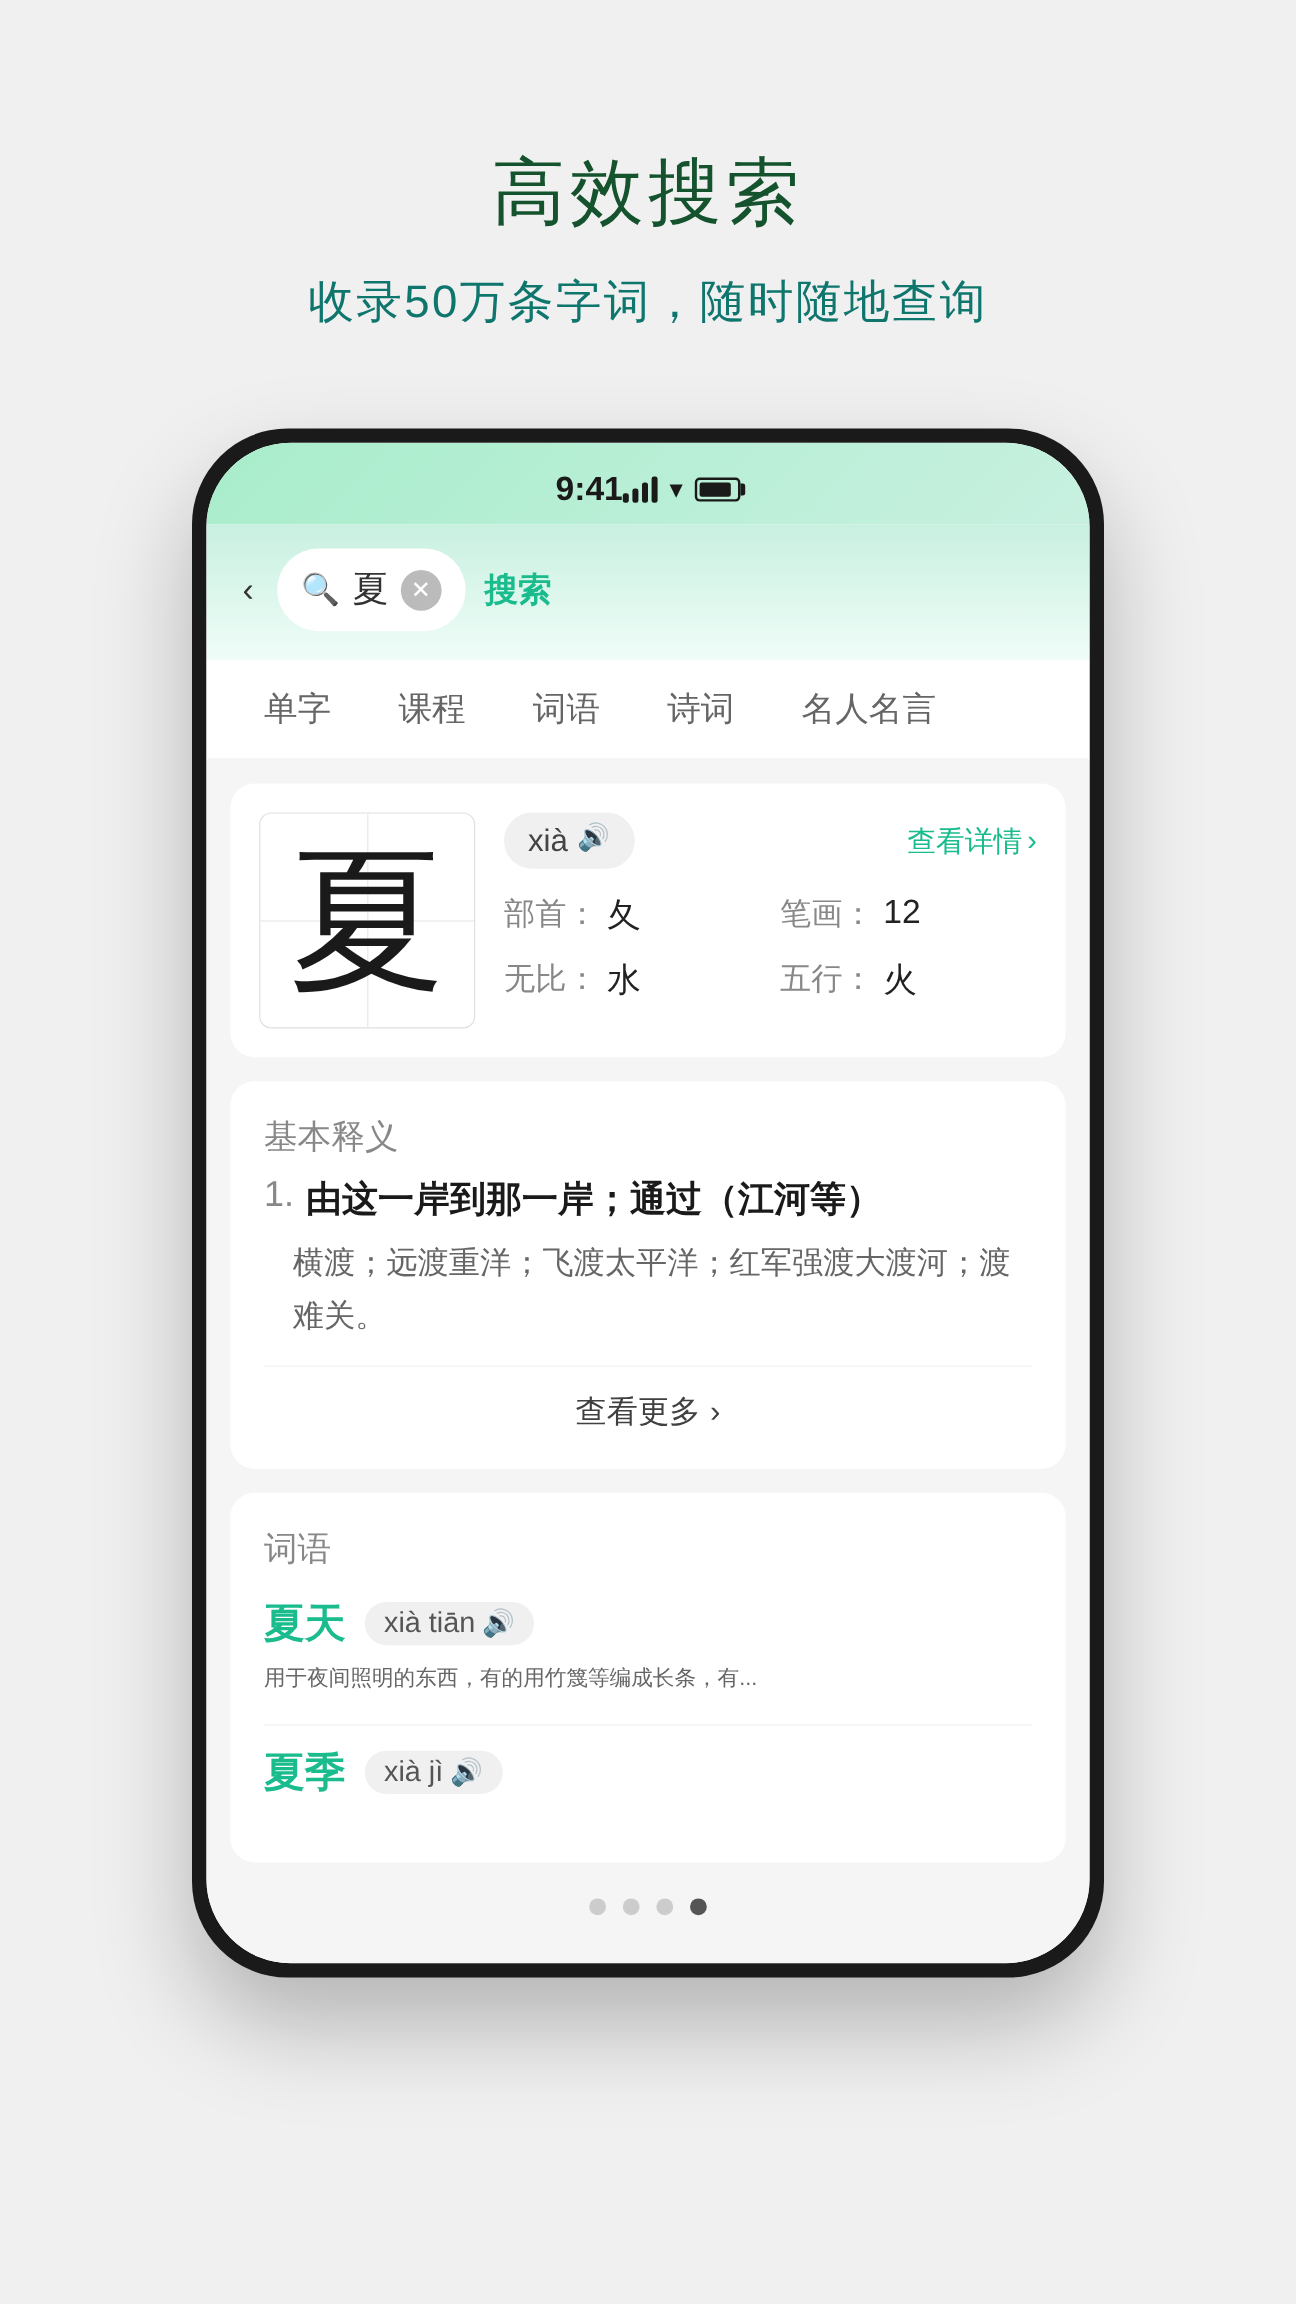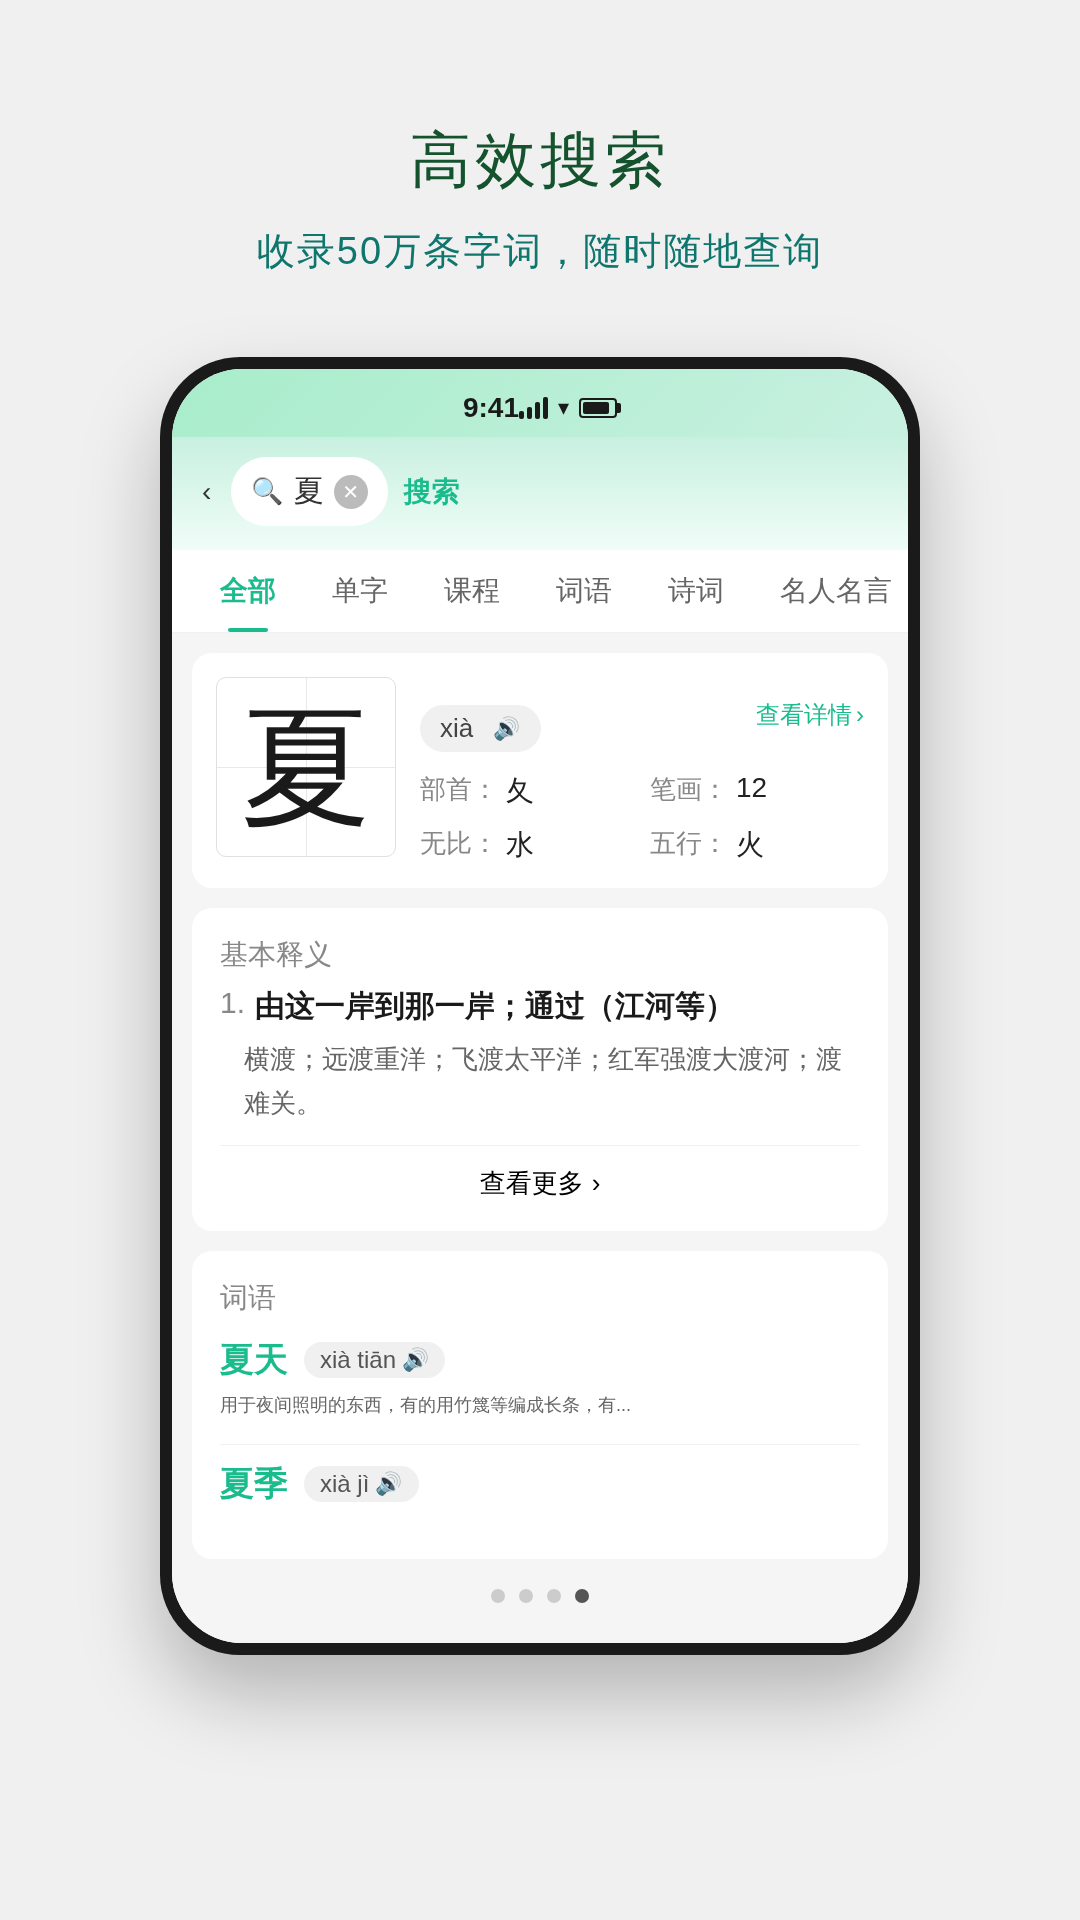--- a/index.html
+++ b/index.html
@@ -283,23 +283,21 @@
       margin-bottom: 20px;
     }
 
     .char-pinyin {
       background: #f0f0f0;
       border-radius: 30px;
       padding: 8px 20px;
       font-size: 26px;
       color: #444;
       display: flex;
-      align-items: center;
-      gap: 20px;
-      margin-top: 28px;
+      gap: 8px;
     }
 
     .sound-icon {
       color: #1abc8e;
       font-size: 22px;
     }
 
     .detail-link {
       color: #1abc8e;
       font-size: 24px;
@@ -369,21 +367,21 @@
       color: #666;
       line-height: 1.7;
       padding-left: 24px;
     }
 
     .see-more {
       display: flex;
       align-items: center;
       justify-content: center;
       padding: 20px;
-      color: #000000;
+      color: #404040;
       font-size: 26px;
       gap: 8px;
       cursor: pointer;
       border-top: 1px solid #f0f0f0;
       margin-top: 10px;
     }
 
     
     .vocab-section {
       background: #ffffff;
@@ -496,21 +494,20 @@
         <div class="search-bar">
           <span class="search-icon-inner">🔍</span>
           <span class="search-input-text">夏</span>
           <div class="clear-btn">✕</div>
         </div>
         <span class="search-btn">搜索</span>
       </div>
     </div>
 
     <div class="tabs-container">
-      <div class="tab-item active">全部</div>
       <div class="tab-item">单字</div>
       <div class="tab-item">课程</div>
       <div class="tab-item">词语</div>
       <div class="tab-item">诗词</div>
       <div class="tab-item">名人名言</div>
     </div>
 
     <div class="content-area">
 
       <div class="char-card">

